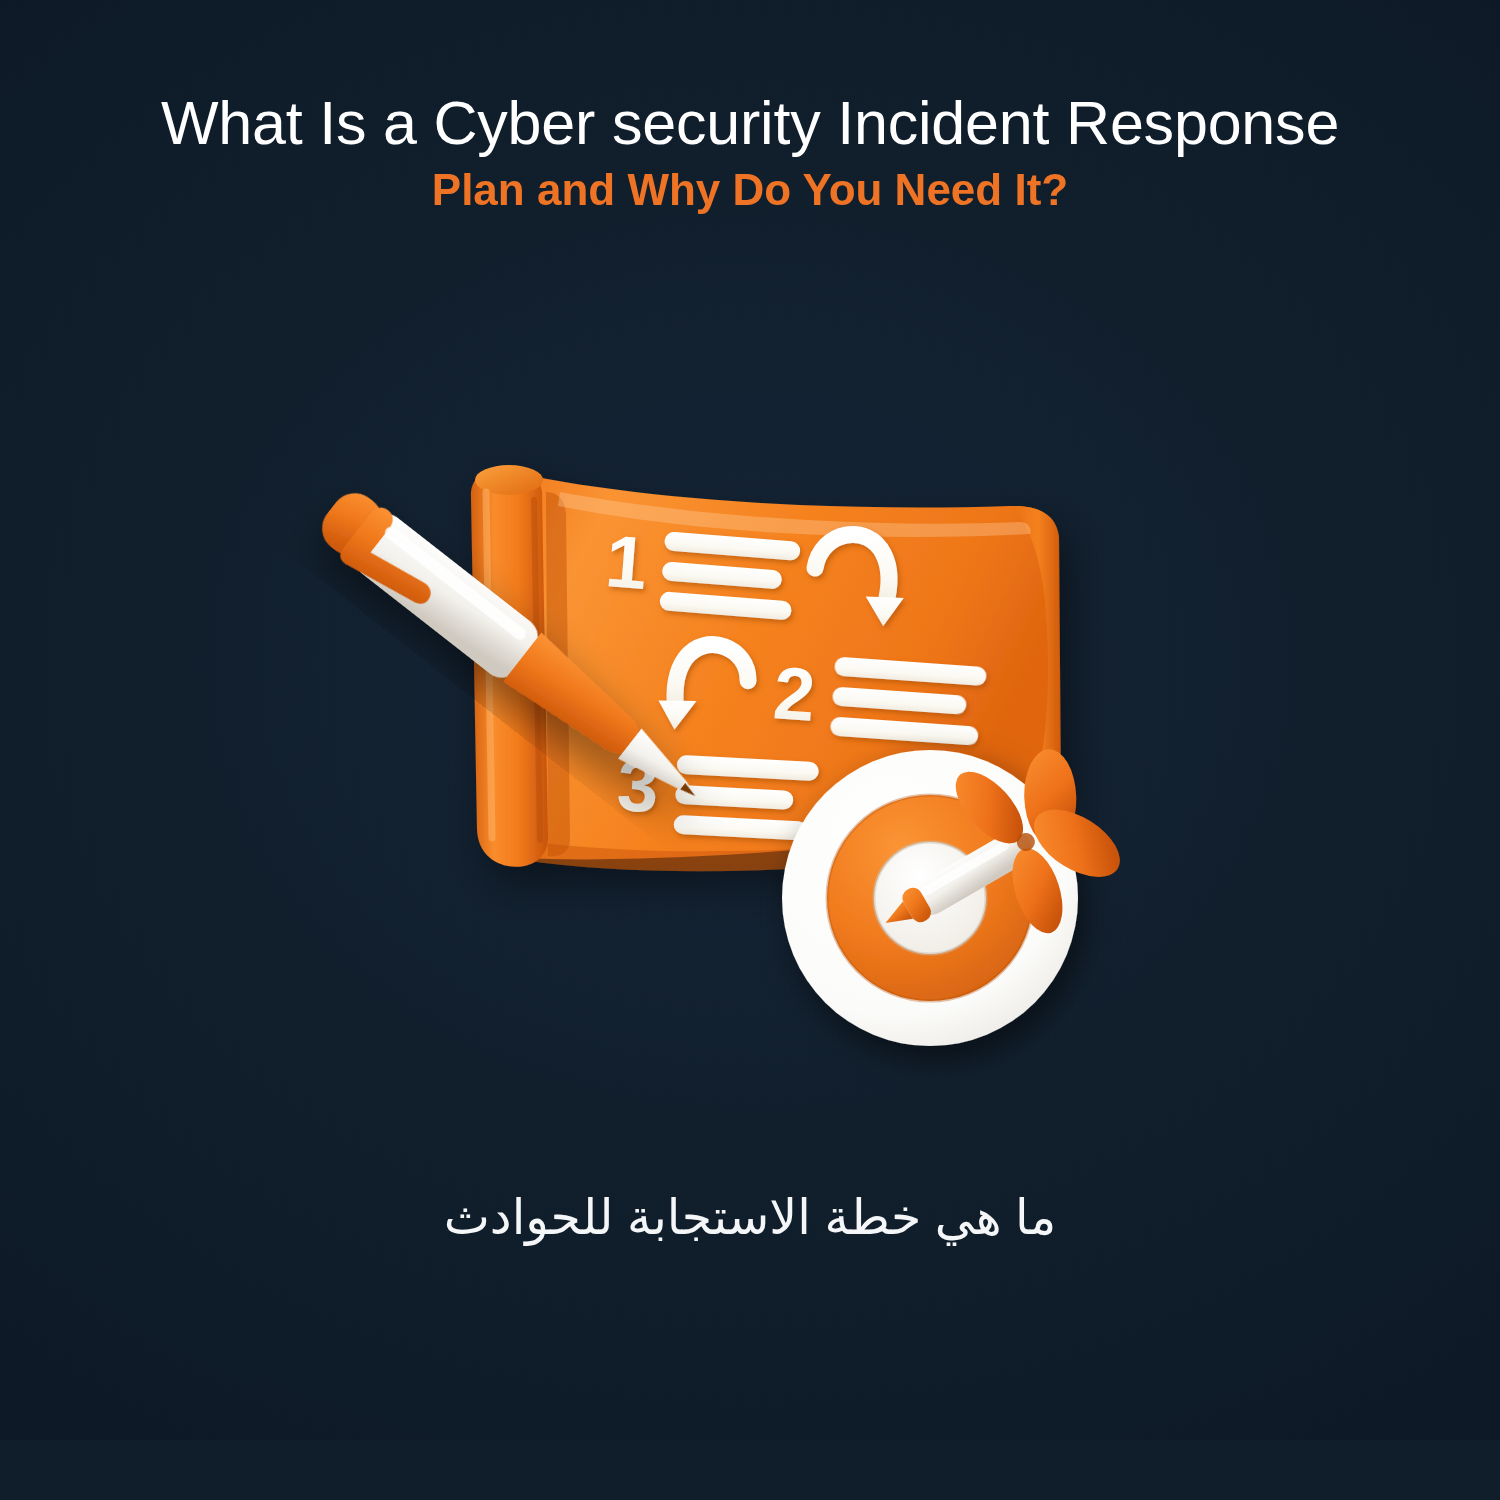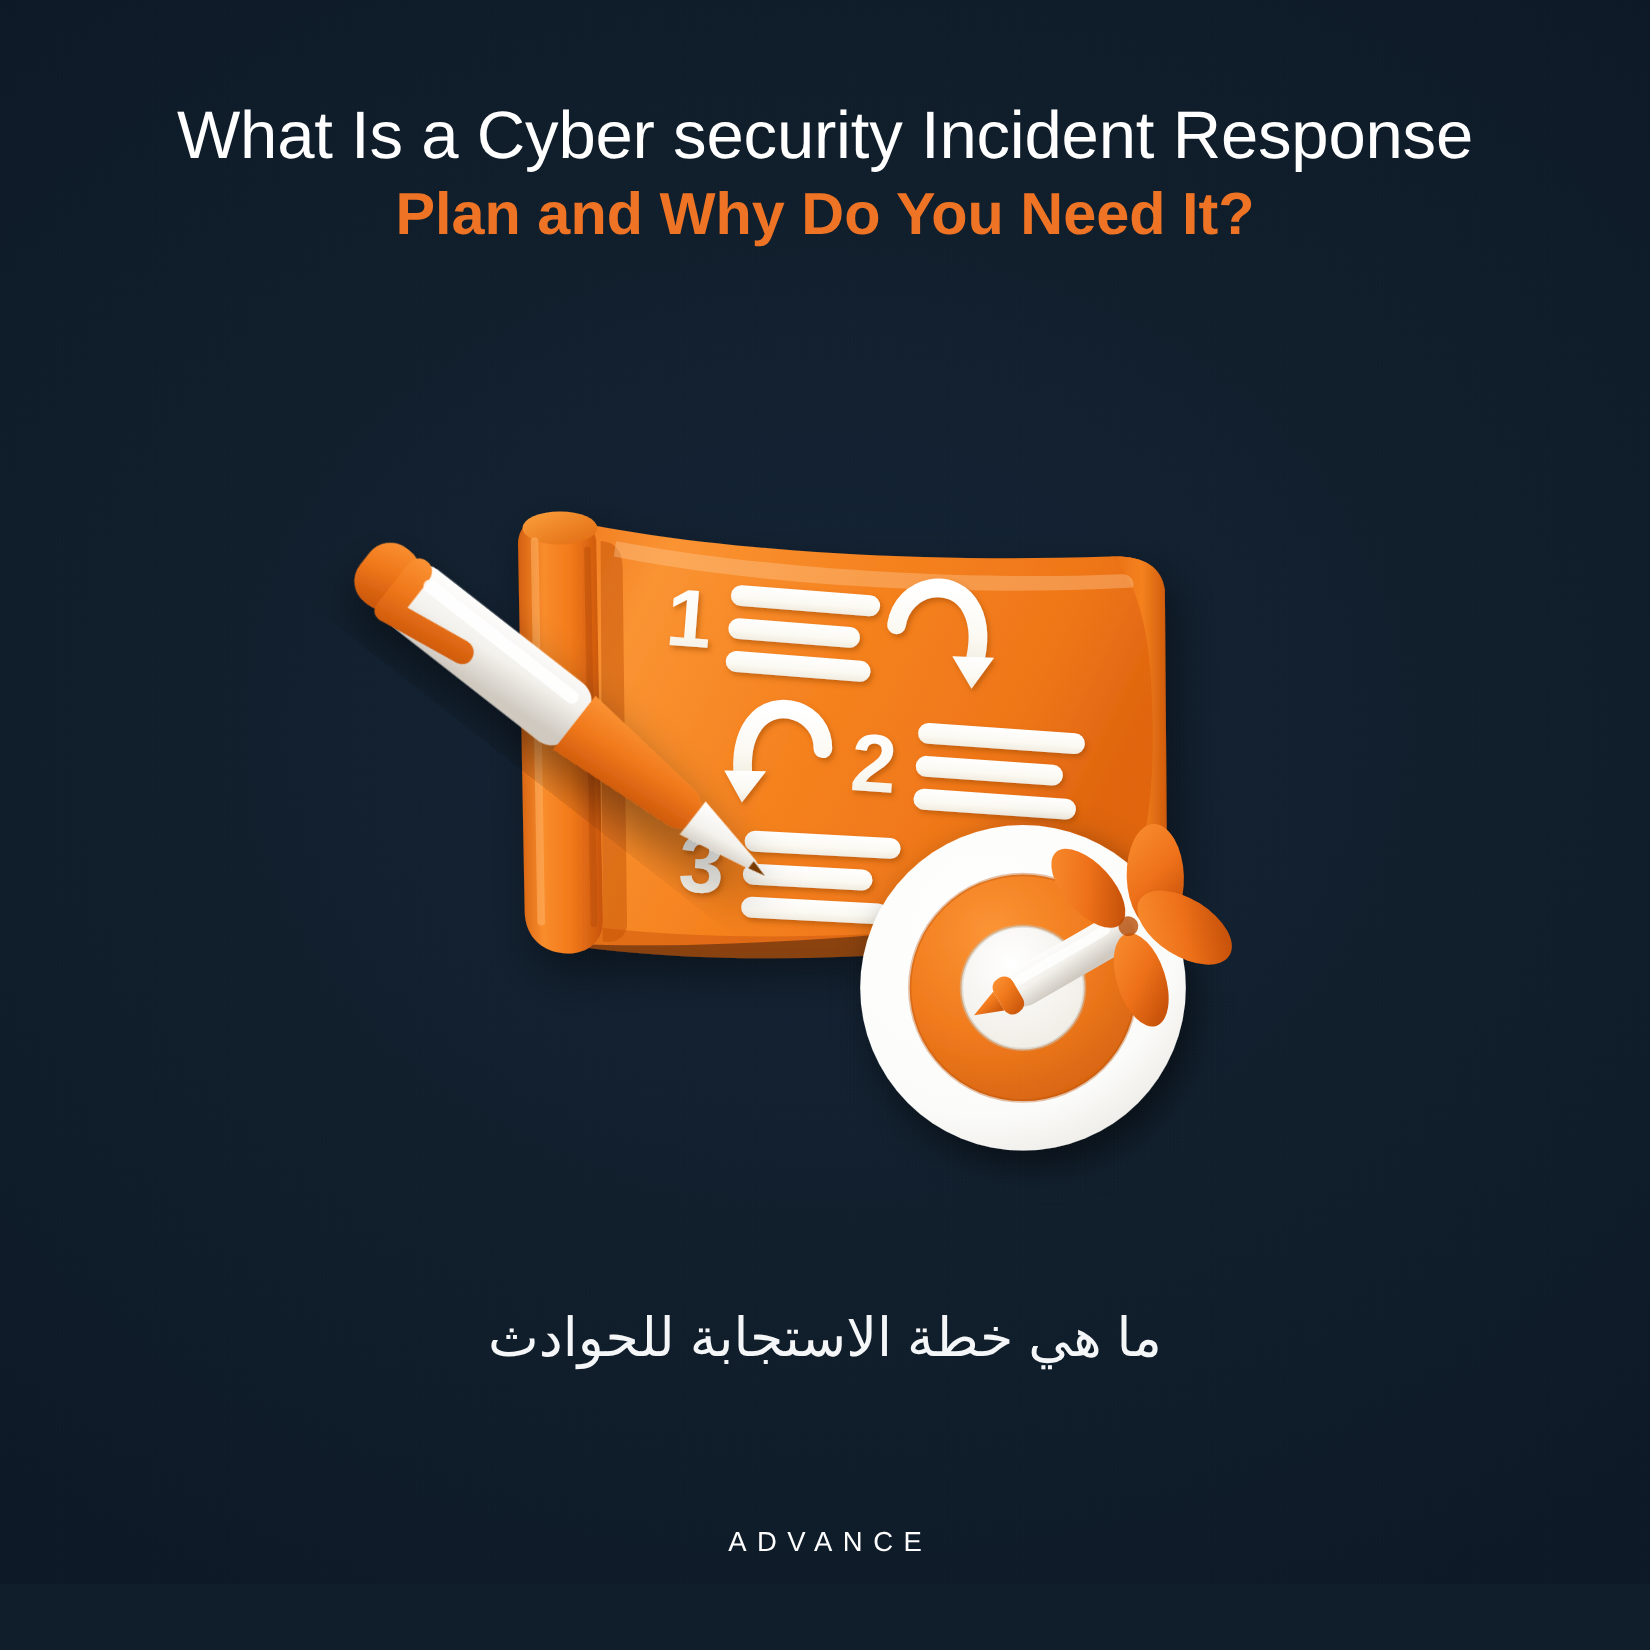--- a/index.html
+++ b/index.html
@@ -28,21 +28,21 @@
     line-height:1.02;
   }
   .hl-line1{
     display:block;
     font-size:61px;font-weight:400;letter-spacing:-0.2px;
     color:#ffffff;
     font-stretch:condensed;
   }
   .hl-line2{
     display:block;margin-top:14px;
-    font-size:54px;font-weight:700;letter-spacing:0px;
+    font-size:44px;font-weight:700;letter-spacing:0px;
     color:#ee7324;
   }
 
   
   #illus{position:absolute;left:0;top:0;width:1500px;height:1500px;pointer-events:none;}
 
   
   .arabic{
     position:absolute;left:0;right:0;top:1185px;text-align:center;
     direction:rtl;color:#f4f6f8;
@@ -274,17 +274,16 @@
         <circle cx="0" cy="0" r="9" fill="#b74c06" opacity="0.8"></circle>
       </g>
     </g>
   </svg>
 
   <div class="arabic">
     <span class="ar-line">ما هي خطة الاستجابة للحوادث</span>
   </div>
 
   <div class="logo">
-    <span class="logo-l1">ADVANCE</span>
   </div>
 
   <div id="grain"></div>
 </div>
 
 </body></html>

